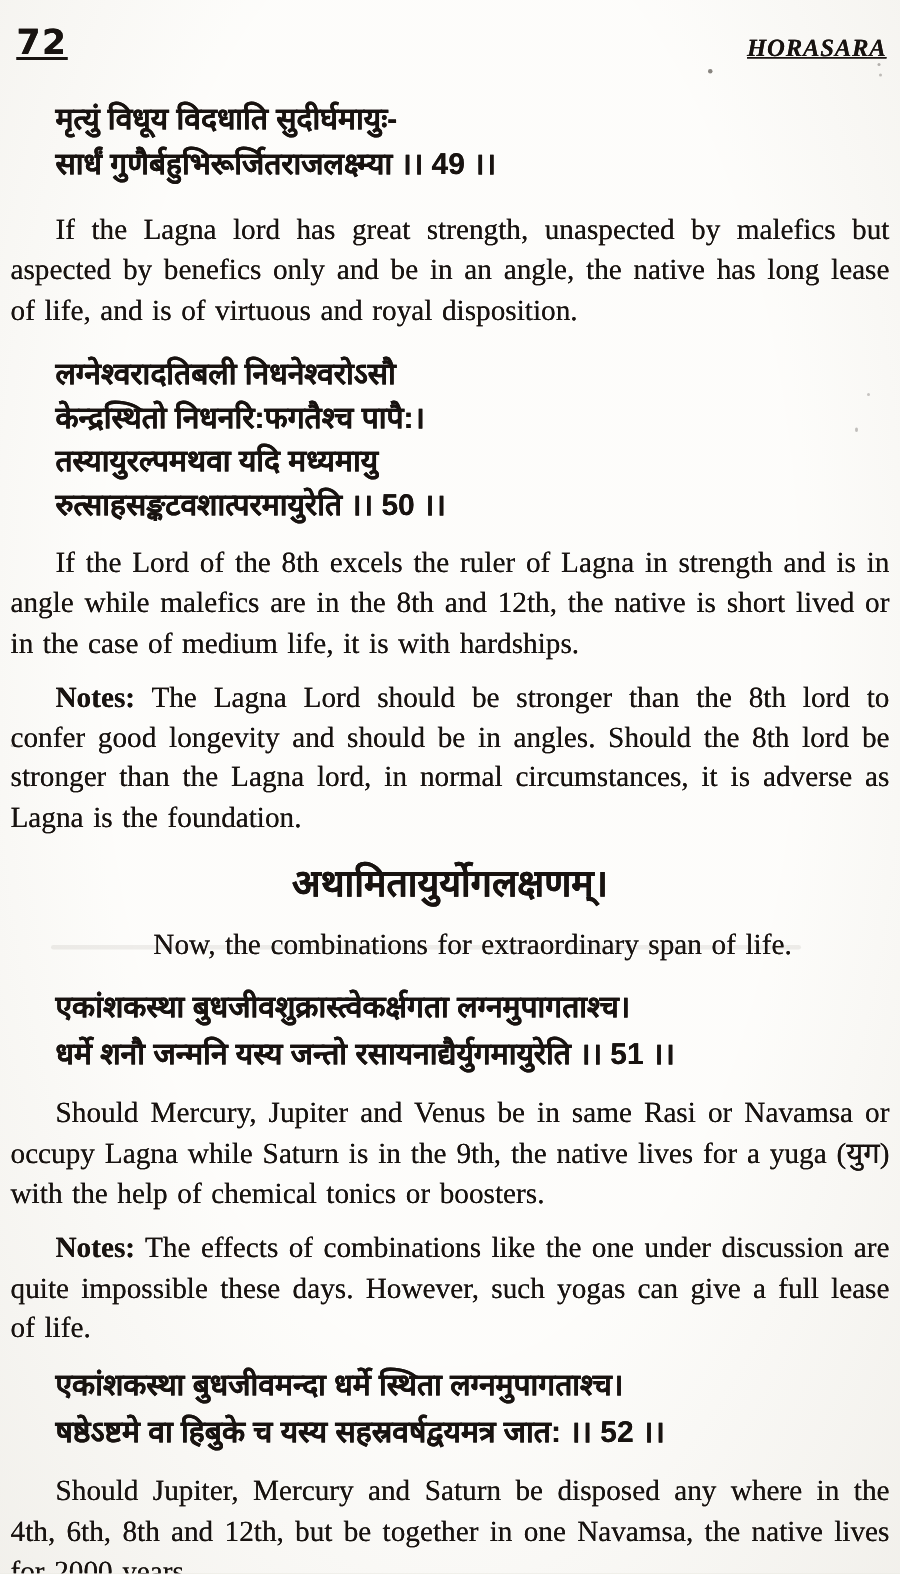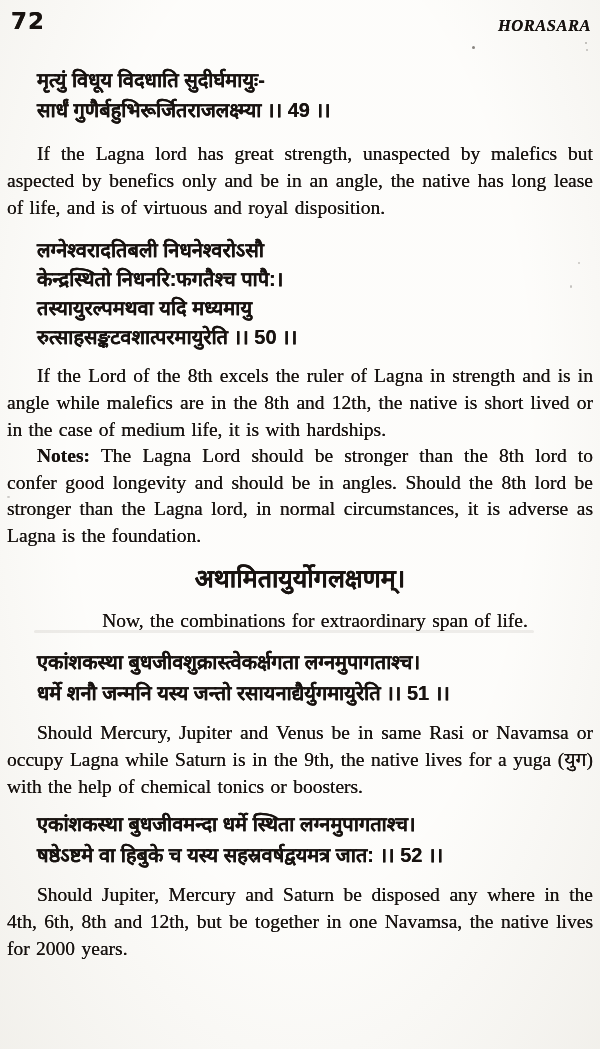--- a/index.html
+++ b/index.html
@@ -19,22 +19,23 @@
     overflow: hidden;
     box-sizing: border-box;
     padding: 8px 7px 0 7px;
   }
   .ink { text-shadow: 0 0 0.4px currentColor; }
 
   
   .hdr {
     display: flex;
     justify-content: space-between;
-    align-items: flex-start;
+    align-items: flex-end;
     height: 34px;
+    text-decoration: underline;
   }
   .pageno {
     font-family: "DejaVu Sans", sans-serif;
     font-weight: 700;
     font-size: 23px;
     letter-spacing: 1px;
     padding-left: 4px;
   }
   .runtitle {
     font-family: "Liberation Serif", serif;
@@ -66,21 +67,21 @@
     text-align: justify;
     text-indent: 30px;
     margin: 0;
     word-spacing: 1.5px;
   }
   .p1 { margin-top: 15px; }
   .p2 { margin-top: 10px; }
   .p3 { margin-top: 10px; text-align: center; }
   .p4 { margin-top: 10px; }
   .p5 { margin-top: 10px; }
-  .notes { line-height: 26.5px; }
+  .notes { margin-top: 10px; line-height: 26.5px; }
   .notes .nlabel { font-weight: 700; }
 
   
   .heading {
     font-family: "DejaVu Sans", sans-serif;
     font-weight: 700;
     font-size: 25px;
     text-align: center;
     margin-top: 12px;
     line-height: 36px;
@@ -130,20 +131,21 @@
 
   <p class="para p3">Now, the combinations for extraordinary span of life.</p>
 
   <div class="verse v51">
     <div>एकांशकस्था बुधजीवशुक्रास्त्वेकर्क्षगता लग्नमुपागताश्च।</div>
     <div>धर्मे शनौ जन्मनि यस्य जन्तो रसायनाद्यैर्युगमायुरेति  ।। 51  ।।</div>
   </div>
 
   <p class="para p4">Should Mercury, Jupiter and Venus be in same Rasi or Navamsa or occupy Lagna while Saturn is in the 9th, the native lives for a yuga (युग) with the help of chemical tonics or boosters.</p>
 
+  <p class="para notes"><span class="nlabel">Notes:</span> <span>The effects of combinations like the one under discussion are quite impossible these days. However, such yogas can give a full lease of life.</span></p>
 
   <div class="verse v52">
     <div>एकांशकस्था बुधजीवमन्दा धर्मे स्थिता लग्नमुपागताश्च।</div>
     <div>षष्ठेऽष्टमे वा हिबुके च यस्य सहस्रवर्षद्वयमत्र जात:  ।। 52  ।।</div>
   </div>
 
   <p class="para p5">Should Jupiter, Mercury and Saturn be disposed any where in the 4th, 6th, 8th and 12th, but be together in one Navamsa, the native lives for 2000 years.</p>
 
   <div class="speck" style="left:472px; top:46px; width:3px; height:3px;"></div>
   <div class="speck" style="left:585px; top:42px; width:2px; height:2px; opacity:.6;"></div>

